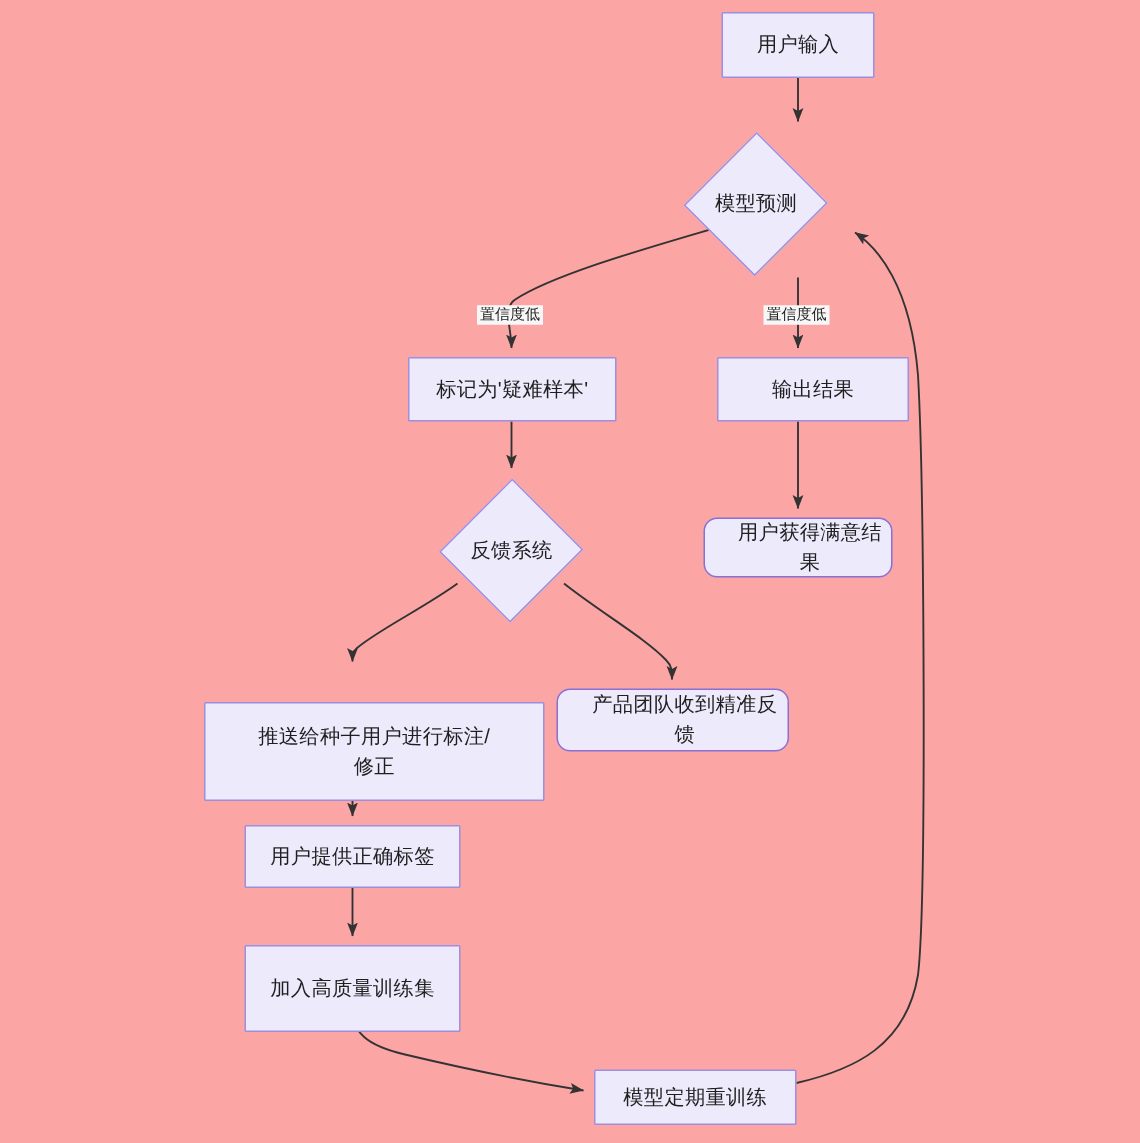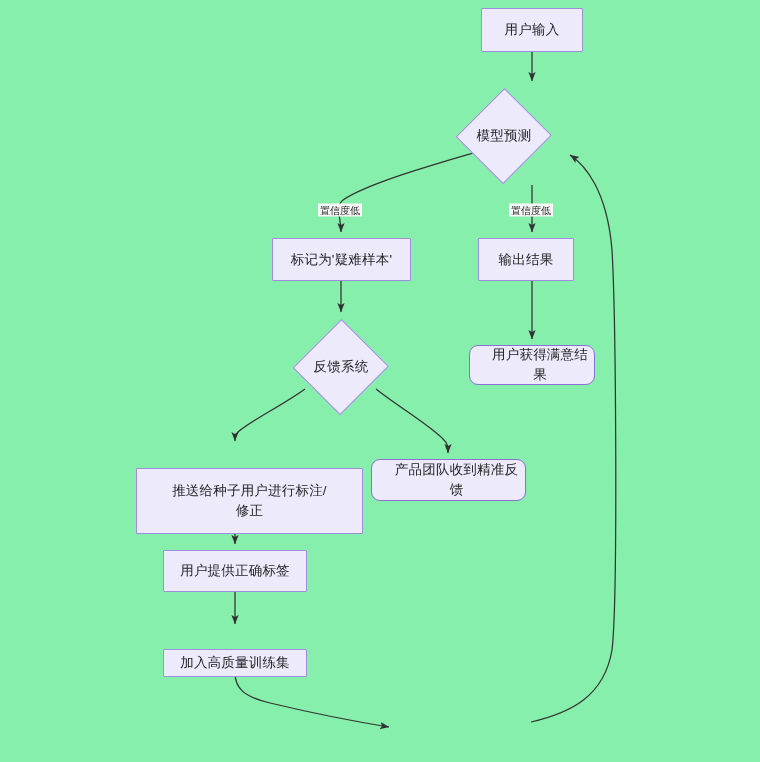--- a/index.html
+++ b/index.html
@@ -7,21 +7,21 @@
     padding: 0;
     background: #ffffff;
   }
   body {
     font-family: "Liberation Sans", "DejaVu Sans", sans-serif;
   }
   #flowchart-root {
     position: relative;
     width: 760px;
     height: 762px;
-    background: #86efac;
+    background: #fca5a5;
     overflow: hidden;
   }
   #edge-layer {
     position: absolute;
     left: 0;
     top: 0;
     width: 760px;
     height: 762px;
   }
   .node {
@@ -114,21 +114,21 @@
 
   <div class="node node-diamond" style="left:456px; top:87px; width:96px; height:98px;">
     <span class="diamond-shape"></span>
     <span class="node-label">模型预测</span>
   </div>
 
   <div class="node node-rect" style="left:272px; top:238px; width:139px; height:43px;">
     <span class="node-label">标记为'疑难样本'</span>
   </div>
 
-  <div class="node node-rect" style="left:478px; top:238px; width:96px; height:43px;">
+  <div class="node node-rect" style="left:478px; top:238px; width:128px; height:43px;">
     <span class="node-label">输出结果</span>
   </div>
 
   <div class="node node-round" style="left:469px; top:345px; width:126px; height:40px;">
     <span class="node-label">用户获得满意结果</span>
   </div>
 
   <div class="node node-diamond" style="left:293px; top:318px; width:96px; height:98px;">
     <span class="diamond-shape"></span>
     <span class="node-label">反馈系统</span>
@@ -140,22 +140,25 @@
   </div>
 
   <div class="node node-round" style="left:371px; top:459px; width:155px; height:42px;">
     <span class="node-label">产品团队收到精准反馈</span>
   </div>
 
   <div class="node node-rect" style="left:163px; top:550px; width:144px; height:42px;">
     <span class="node-label">用户提供正确标签</span>
   </div>
 
-  <div class="node node-rect" style="left:163px; top:630px; width:144px; height:28px;margin-top:19px;">
+  <div class="node node-rect" style="left:163px; top:630px; width:144px; height:58px;">
     <span class="node-label">加入高质量训练集</span>
   </div>
 
+  <div class="node node-rect" style="left:396px; top:713px; width:135px; height:37px;">
+    <span class="node-label">模型定期重训练</span>
+  </div>
 
   <div class="edge-label" style="left:340px; top:210px;">置信度低</div>
 
   <div class="edge-label" style="left:531px; top:210px;">置信度低</div>
 
 </div>
 
 </body></html>

